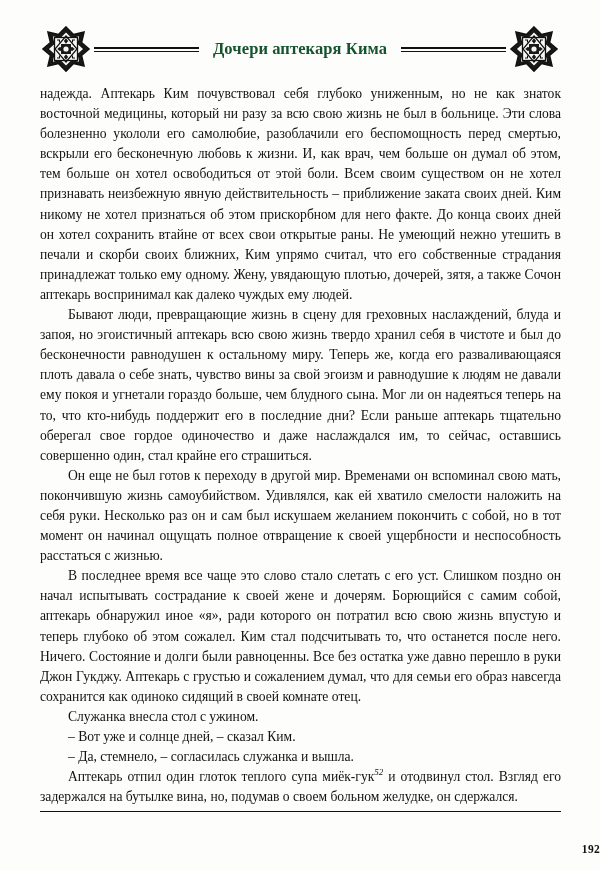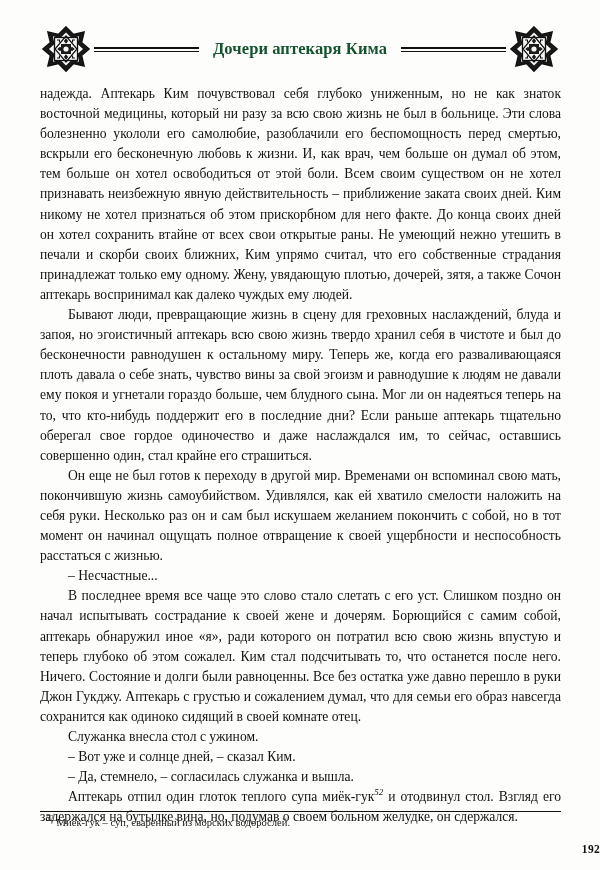--- a/index.html
+++ b/index.html
@@ -201,28 +201,26 @@
         </g>
       </svg>
     </div>
 
   </div>
 
   <div class="body-text">
     <p class="para first">надежда. Аптекарь Ким почувствовал себя глубоко униженным, но не как знаток восточной медицины, который ни разу за всю свою жизнь не был в больнице. Эти слова болезненно укололи его самолюбие, разоблачили его беспомощность перед смертью, вскрыли его бесконечную любовь к жизни. И, как врач, чем больше он думал об этом, тем больше он хотел освободиться от этой боли. Всем своим существом он не хотел признавать неизбежную явную действительность – приближение заката своих дней. Ким никому не хотел признаться об этом прискорбном для него факте. До конца своих дней он хотел сохранить втайне от всех свои открытые раны. Не умеющий нежно утешить в печали и скорби своих ближних, Ким упрямо считал, что его собственные страдания принадлежат только ему одному. Жену, увядающую плотью, дочерей, зятя, а также Сочон аптекарь воспринимал как далеко чуждых ему людей.</p>
     <p class="para">Бывают люди, превращающие жизнь в сцену для греховных наслаждений, блуда и запоя, но эгоистичный аптекарь всю свою жизнь твердо хранил себя в чистоте и был до бесконечности равнодушен к остальному миру. Теперь же, когда его разваливающаяся плоть давала о себе знать, чувство вины за свой эгоизм и равнодушие к людям не давали ему покоя и угнетали гораздо больше, чем блудного сына. Мог ли он надеяться теперь на то, что кто-нибудь поддержит его в последние дни? Если раньше аптекарь тщательно оберегал свое гордое одиночество и даже наслаждался им, то сейчас, оставшись совершенно один, стал крайне его страшиться.</p>
     <p class="para">Он еще не был готов к переходу в другой мир. Временами он вспоминал свою мать, покончившую жизнь самоубийством. Удивлялся, как ей хватило смелости наложить на себя руки. Несколько раз он и сам был искушаем желанием покончить с собой, но в тот момент он начинал ощущать полное отвращение к своей ущербности и неспособность расстаться с жизнью.</p>
-    <p class="para dialogue">– Несчастные...</p>
     <p class="para">В последнее время все чаще это слово стало слетать с его уст. Слишком поздно он начал испытывать сострадание к своей жене и дочерям. Борющийся с самим собой, аптекарь обнаружил иное «я», ради которого он потратил всю свою жизнь впустую и теперь глубоко об этом сожалел. Ким стал подсчитывать то, что останется после него. Ничего. Состояние и долги были равноценны. Все без остатка уже давно перешло в руки Джон Гукджу. Аптекарь с грустью и сожалением думал, что для семьи его образ навсегда сохранится как одиноко сидящий в своей комнате отец.</p>
     <p class="para">Служанка внесла стол с ужином.</p>
     <p class="para dialogue">– Вот уже и солнце дней, – сказал Ким.</p>
     <p class="para dialogue">– Да, стемнело, – согласилась служанка и вышла.</p>
     <p class="para"><span>Аптекарь отпил один глоток теплого супа миёк-гук</span><sup class="fn-ref">52</sup><span> и отодвинул стол. Взгляд его задержался на бутылке вина, но, подумав о своем больном желудке, он сдержался.</span></p>
   </div>
 
   <div class="footnote-area">
     <div class="footnote-rule"></div>
-    <p class="footnote"><sup>52</sup><span>Миёк-гук – суп, сваренный из морских водорослей.</span></p>
   </div>
 
   <div class="folio">192</div>
 
 </div>
 
 </body></html>

